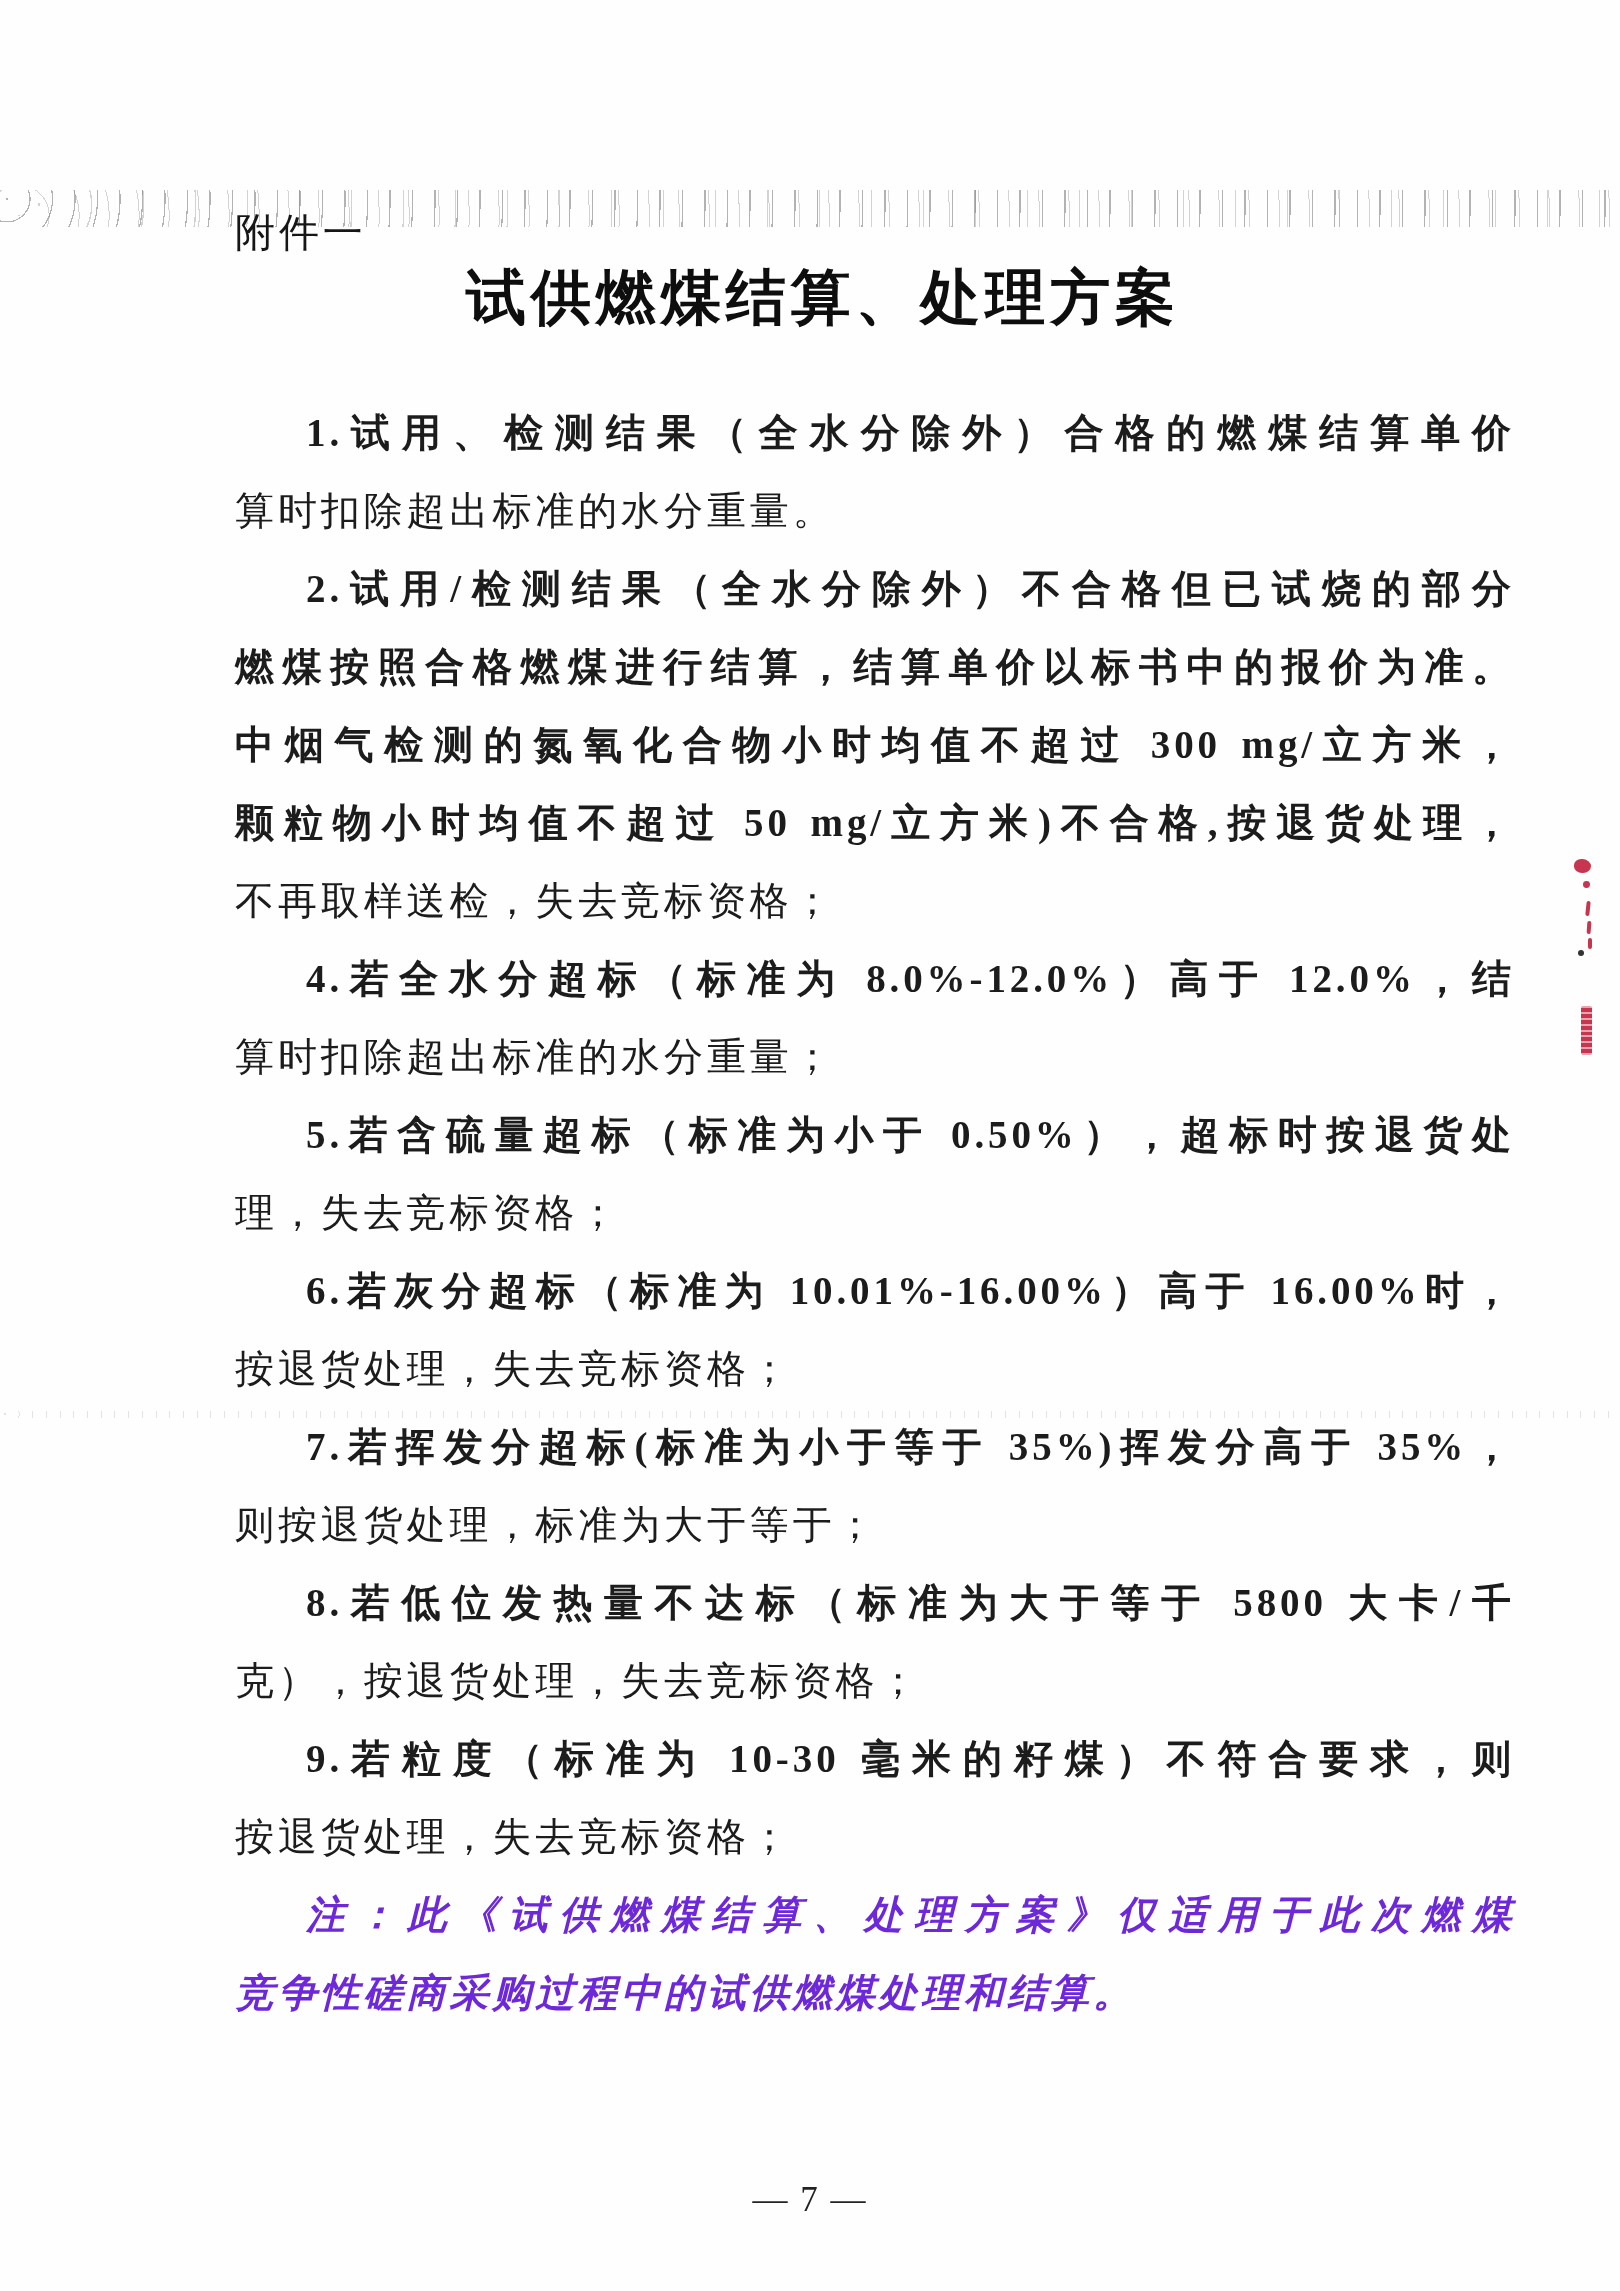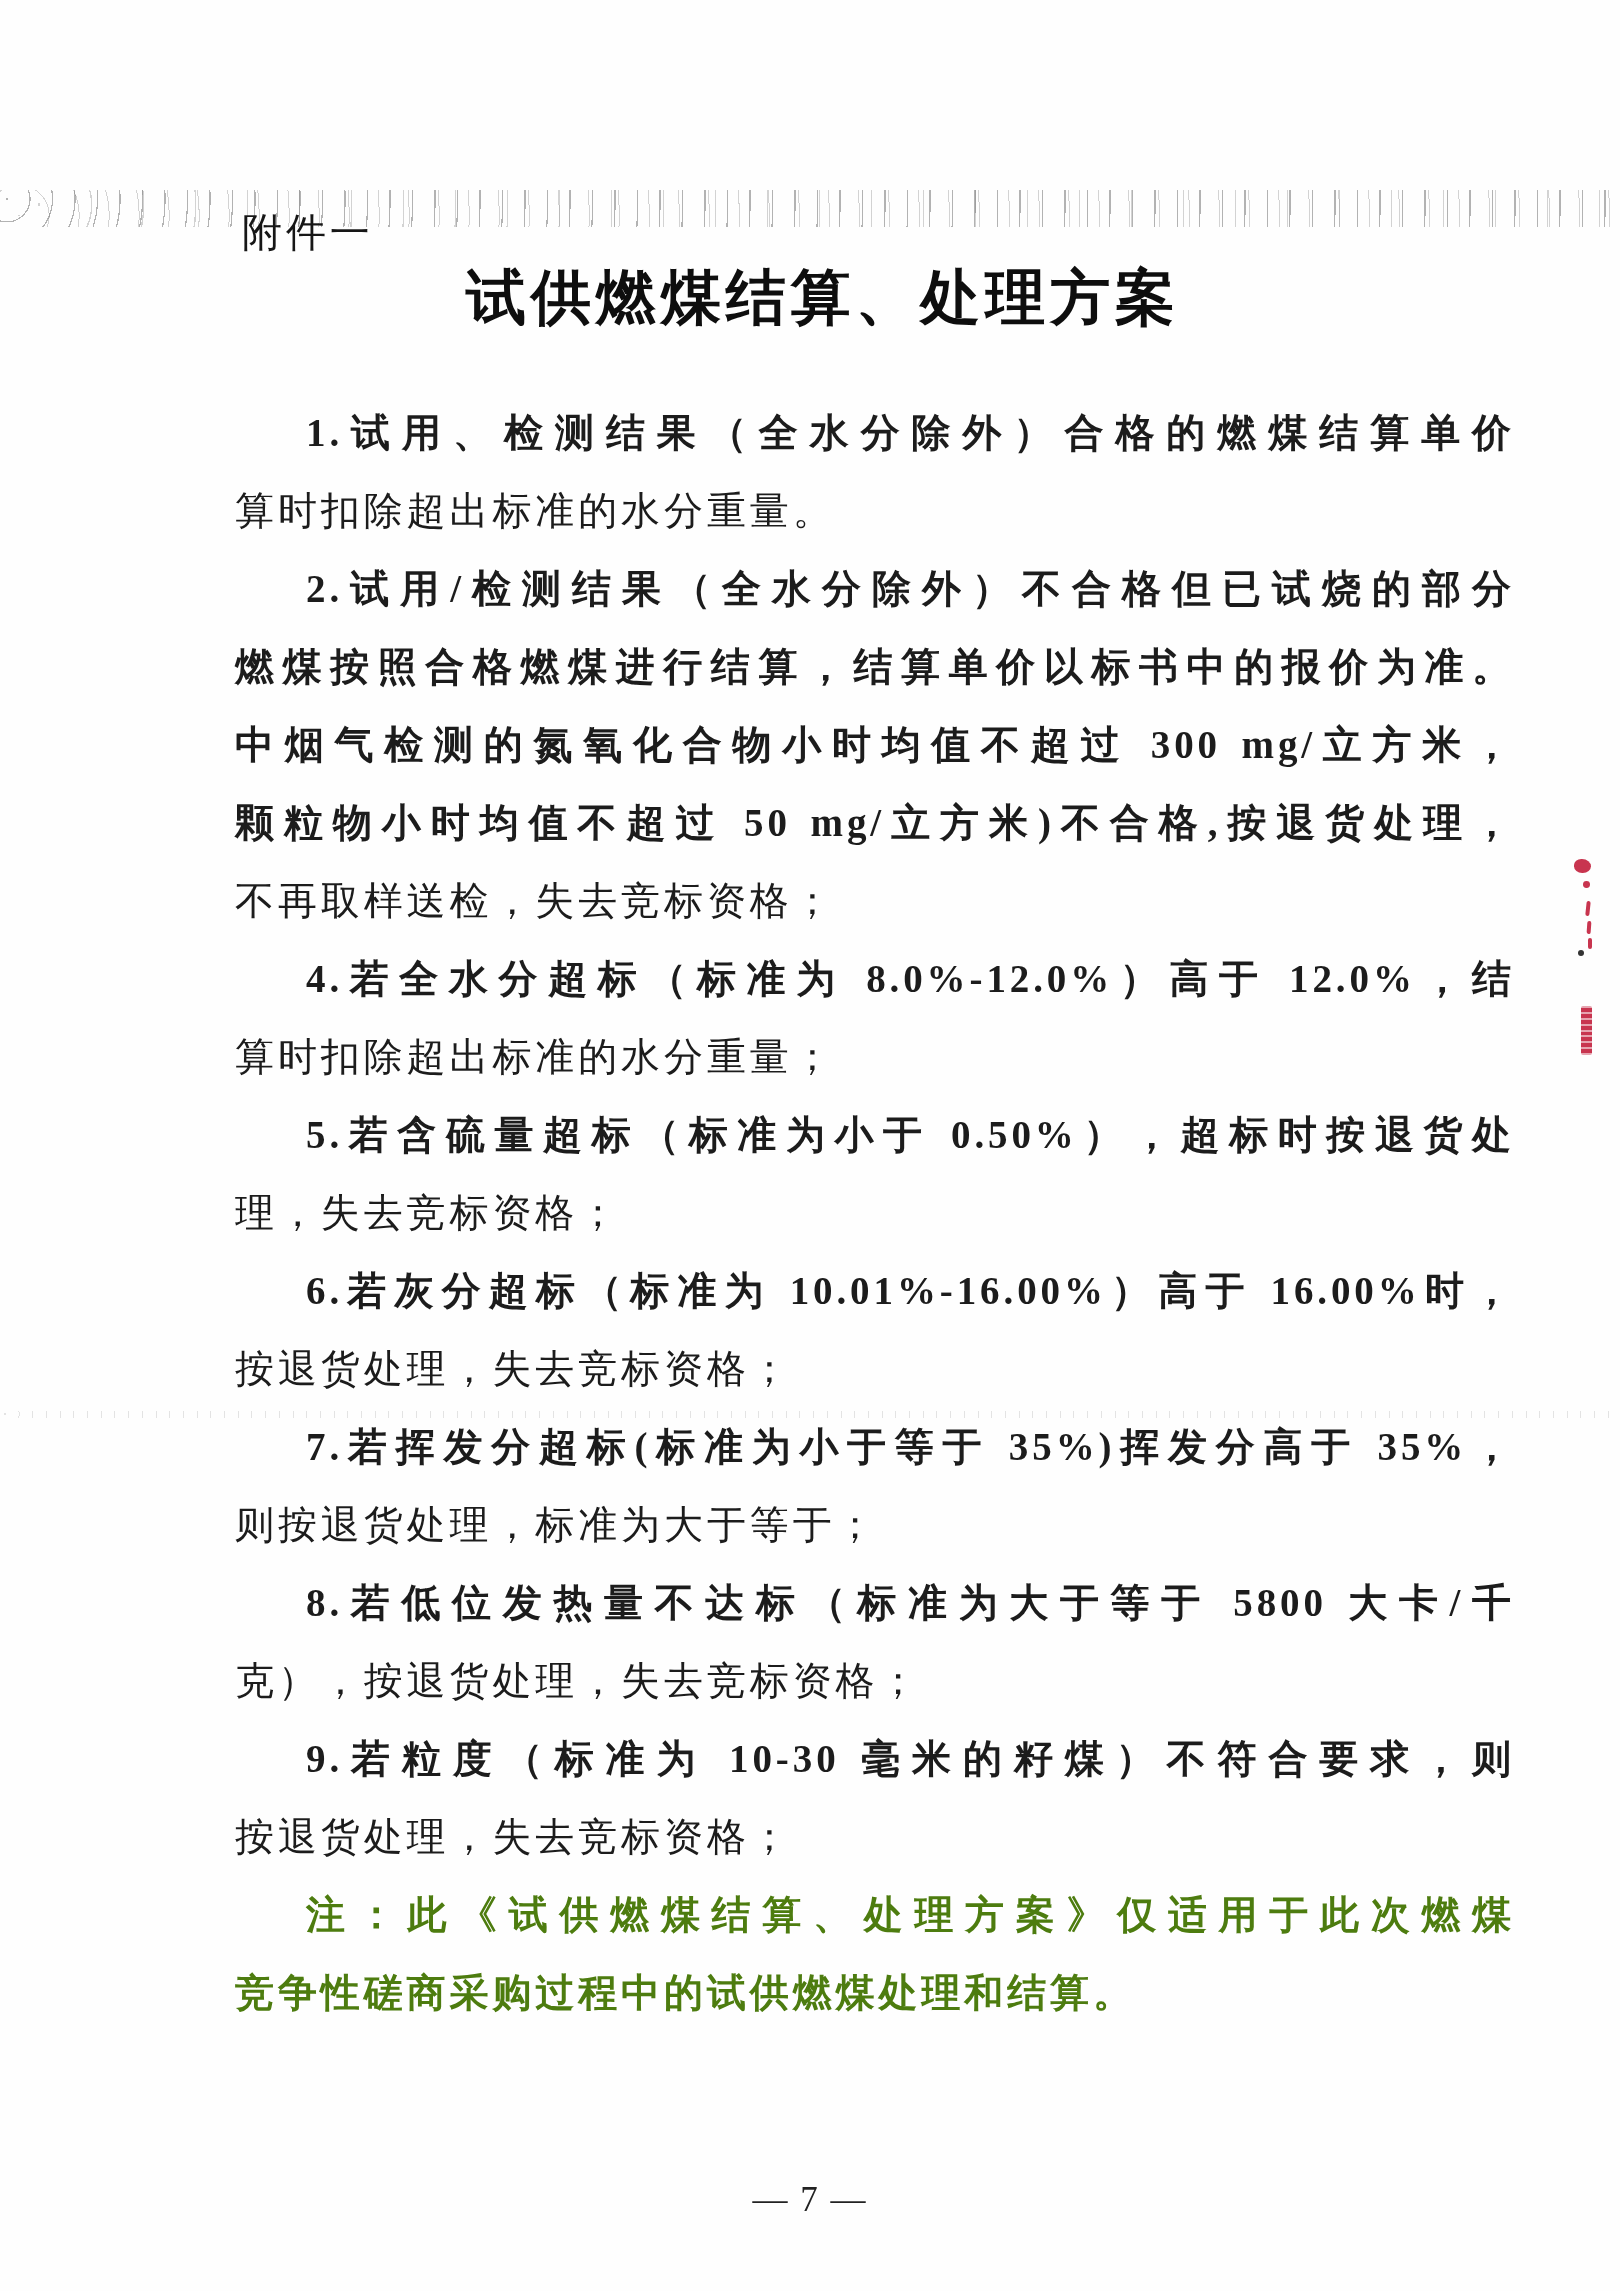--- a/index.html
+++ b/index.html
@@ -22,21 +22,21 @@
       repeating-radial-gradient(circle at 39px 14.7px, rgba(90,90,90,.35) 0 1.4px, transparent 1.4px 52px);
     opacity:.75;
   }
   .noise-line{
     position:absolute;left:0;top:1411px;width:1620px;height:6.9px;
     background-image:repeating-radial-gradient(circle at 4.9px 2.9px, rgba(120,120,120,.4) 0 1px, transparent 1px 13.7px);
     opacity:.5;
   }
 
   .attachment{
-    position:absolute;left:242px;top:206px;
+    position:absolute;left:235px;top:206px;
     font-size:40px;line-height:53px;letter-spacing:3.9px;
     color:#161616;
   }
   .doc-title{
     position:absolute;left:0;top:257px;width:1620px;
     text-align:center;padding-left:26px;box-sizing:border-box;
     font-size:60px;line-height:82px;font-weight:700;
     letter-spacing:4.9px;color:#0e0e0e;
   }
 
@@ -45,21 +45,21 @@
   }
   .line{
     height:78px;line-height:78px;
     font-size:39px;letter-spacing:3.9px;
     text-align:justify;
     white-space:nowrap;
     color:#1c1c1c;
   }
   .line.fill{white-space:normal;text-align-last:justify;font-weight:bold;}
   .line.indent{padding-left:71px;}
-  .line.bold{font-weight:700;color:#4d7c0f;}
+  .line.bold{font-weight:700;color:#6d28d9;font-style:italic;}
 
   .page-number{
     position:absolute;left:0;top:2180px;width:1620px;
     text-align:center;font-size:35px;letter-spacing:2px;color:#222;
   }
 
   
   .red-blob{position:absolute;left:1574px;top:859px;width:16.7px;height:13.7px;border-radius:45% 55% 50% 50%;}
   .red-dot{position:absolute;left:1583px;top:881px;width:6.9px;height:6.9px;border-radius:50%;}
   .red-dash1{position:absolute;left:1586px;top:901px;width:3.9px;height:14.7px;border-radius:2px;transform:rotate(6deg);}

